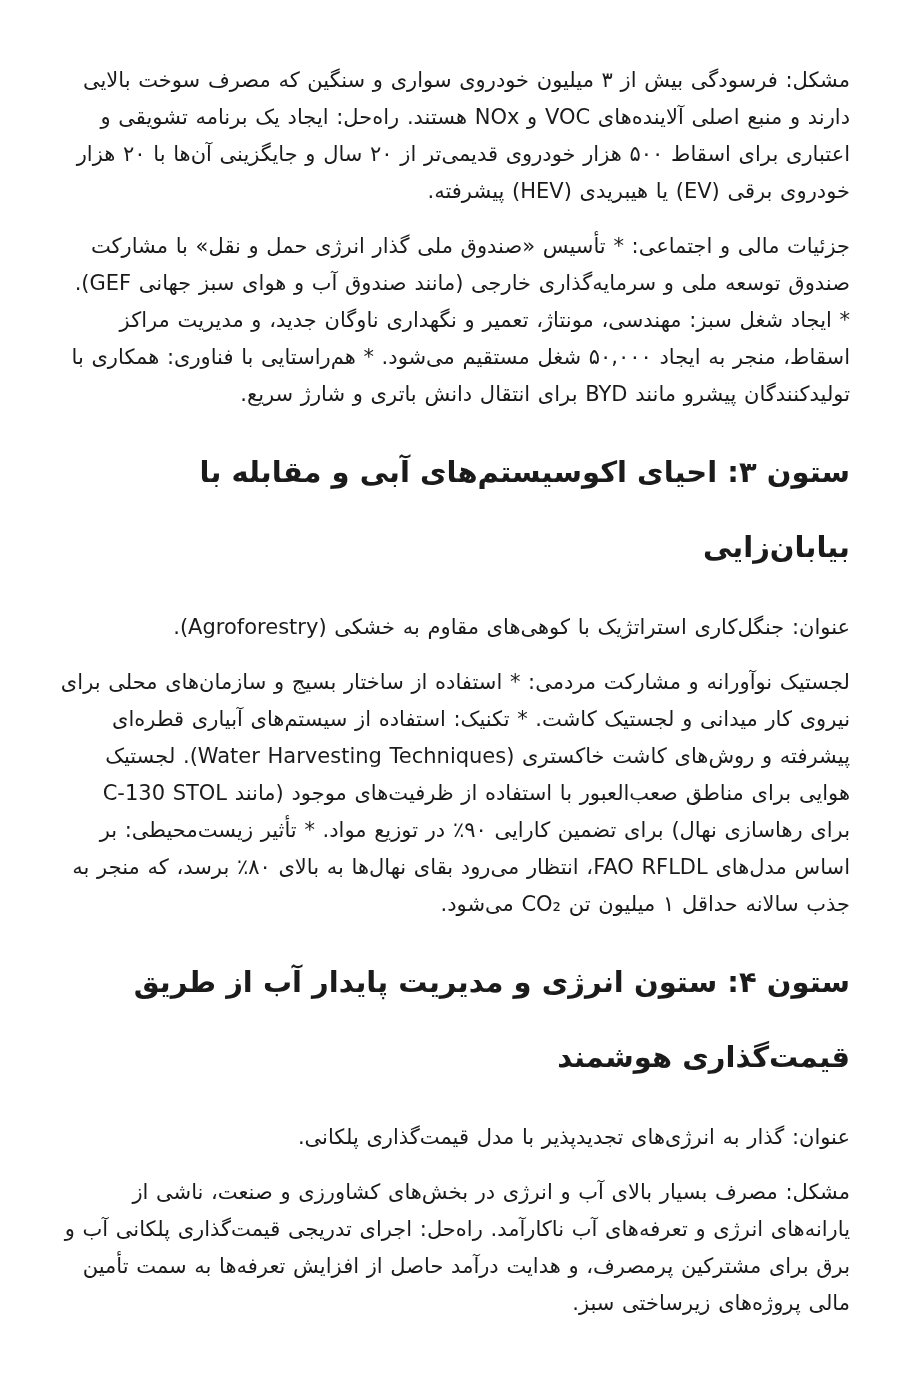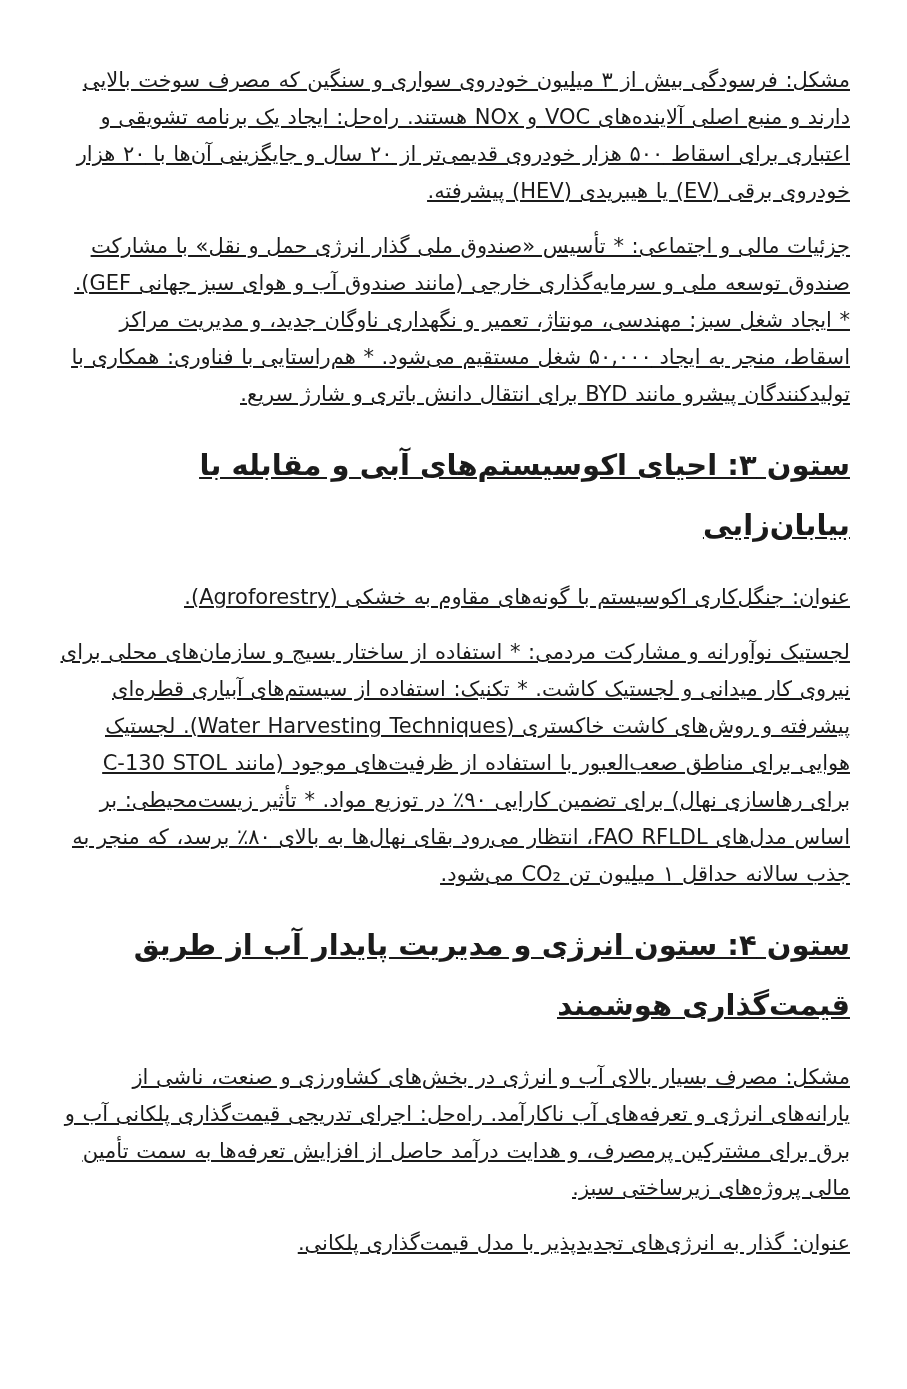--- a/index.html
+++ b/index.html
@@ -1,15 +1,15 @@
 <!DOCTYPE html>
 <html lang="fa"><head>
 <meta charset="utf-8">
 <style>
-  * { box-sizing: border-box; margin: 0; padding: 0; text-decoration: underline; }
+  * { box-sizing: border-box; margin: 0; padding: 0; }
   html, body {
     width: 907px;
     background: #ffffff;
   }
   body {
     height: 1389px;
     overflow: hidden;
     font-family: "DejaVu Sans", sans-serif;
   }
   .page {
@@ -22,40 +22,40 @@
     color: #1b1b1b;
   }
   .para {
     font-size: 21px;
     line-height: 37px;
     margin: 0 0 18px 0;
     word-spacing: 1px;
   }
   .heading {
     font-size: 29px;
-    line-height: 60px;
+    line-height: 75px;
     font-weight: 700;
     margin: 22px 0 24px 0;
   }
 </style>
 </head>
 <body>
 
 <div class="page" dir="rtl">
 
   <p class="para">مشکل: فرسودگی بیش از ۳ میلیون خودروی سواری و سنگین که مصرف سوخت بالایی دارند و منبع اصلی آلاینده‌های VOC و NOx هستند. راه‌حل: ایجاد یک برنامه تشویقی و اعتباری برای اسقاط ۵۰۰ هزار خودروی قدیمی‌تر از ۲۰ سال و جایگزینی آن‌ها با ۲۰ هزار خودروی برقی (EV) یا هیبریدی (HEV) پیشرفته.</p>
 
   <p class="para">جزئیات مالی و اجتماعی: * تأسیس «صندوق ملی گذار انرژی حمل و نقل» با مشارکت صندوق توسعه ملی و سرمایه‌گذاری خارجی (مانند صندوق آب و هوای سبز جهانی GEF). * ایجاد شغل سبز: مهندسی، مونتاژ، تعمیر و نگهداری ناوگان جدید، و مدیریت مراکز اسقاط، منجر به ایجاد ۵۰,۰۰۰ شغل مستقیم می‌شود. * هم‌راستایی با فناوری: همکاری با تولیدکنندگان پیشرو مانند BYD برای انتقال دانش باتری و شارژ سریع.</p>
 
   <h2 class="heading">ستون ۳: احیای اکوسیستم‌های آبی و مقابله با بیابان‌زایی</h2>
 
-  <p class="para">عنوان: جنگل‌کاری اکوسیستم با گونه‌های مقاوم به خشکی (Agroforestry).</p>
+  <p class="para">عنوان: جنگل‌کاری استراتژیک با کوهی‌های مقاوم به خشکی (Agroforestry).</p>
 
 
   <p class="para">لجستیک نوآورانه و مشارکت مردمی: * استفاده از ساختار بسیج و سازمان‌های محلی برای نیروی کار میدانی و لجستیک کاشت. * تکنیک: استفاده از سیستم‌های آبیاری قطره‌ای پیشرفته و روش‌های کاشت خاکستری (Water Harvesting Techniques). لجستیک هوایی برای مناطق صعب‌العبور با استفاده از ظرفیت‌های موجود (مانند C-130 STOL برای رهاسازی نهال) برای تضمین کارایی ۹۰٪ در توزیع مواد. * تأثیر زیست‌محیطی: بر اساس مدل‌های FAO RFLDL، انتظار می‌رود بقای نهال‌ها به بالای ۸۰٪ برسد، که منجر به جذب سالانه حداقل ۱ میلیون تن CO₂ می‌شود.</p>
 
   <h2 class="heading">ستون ۴: ستون انرژی و مدیریت پایدار آب از طریق قیمت‌گذاری هوشمند</h2>
 
+  <p class="para">عنوان: گذار به انرژی‌های تجدیدپذیر با مدل قیمت‌گذاری پلکانی.</p>
+
   <p class="para">مشکل: مصرف بسیار بالای آب و انرژی در بخش‌های کشاورزی و صنعت، ناشی از یارانه‌های انرژی و تعرفه‌های آب ناکارآمد. راه‌حل: اجرای تدریجی قیمت‌گذاری پلکانی آب و برق برای مشترکین پرمصرف، و هدایت درآمد حاصل از افزایش تعرفه‌ها به سمت تأمین مالی پروژه‌های زیرساختی سبز.</p>
-
-  <p class="para">عنوان: گذار به انرژی‌های تجدیدپذیر با مدل قیمت‌گذاری پلکانی.</p>
 
 </div>
 
 </body></html>

